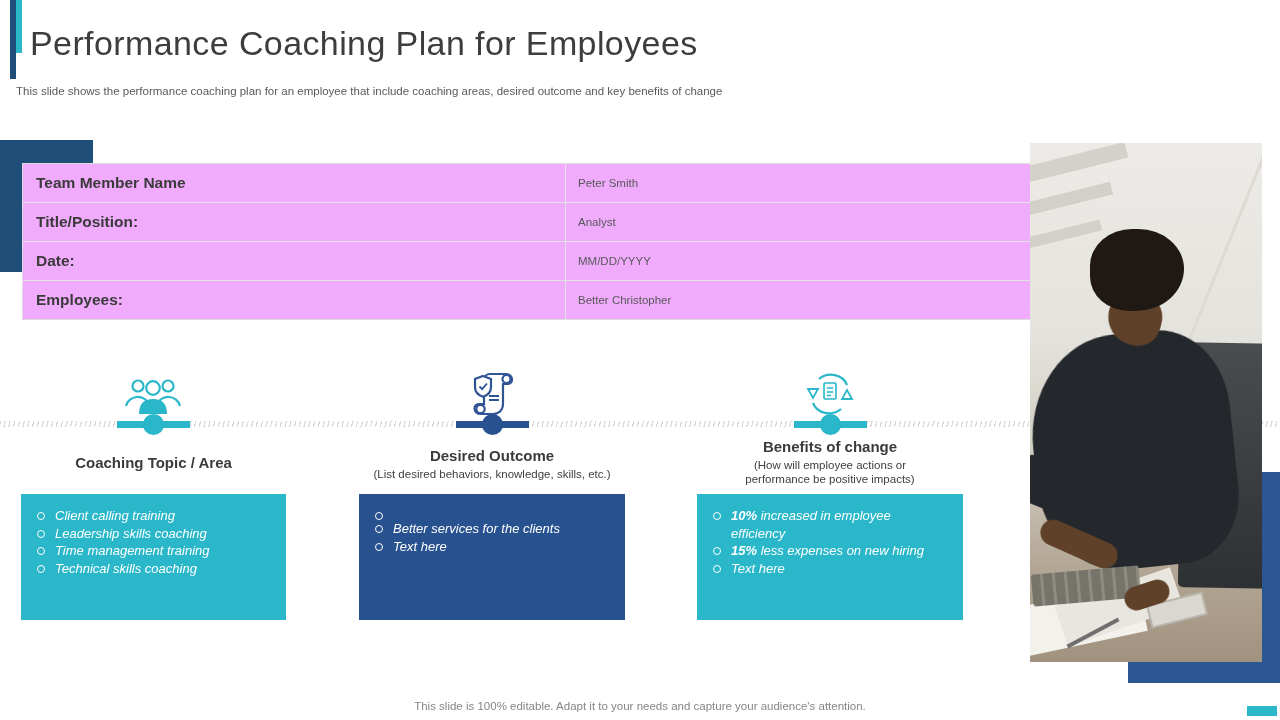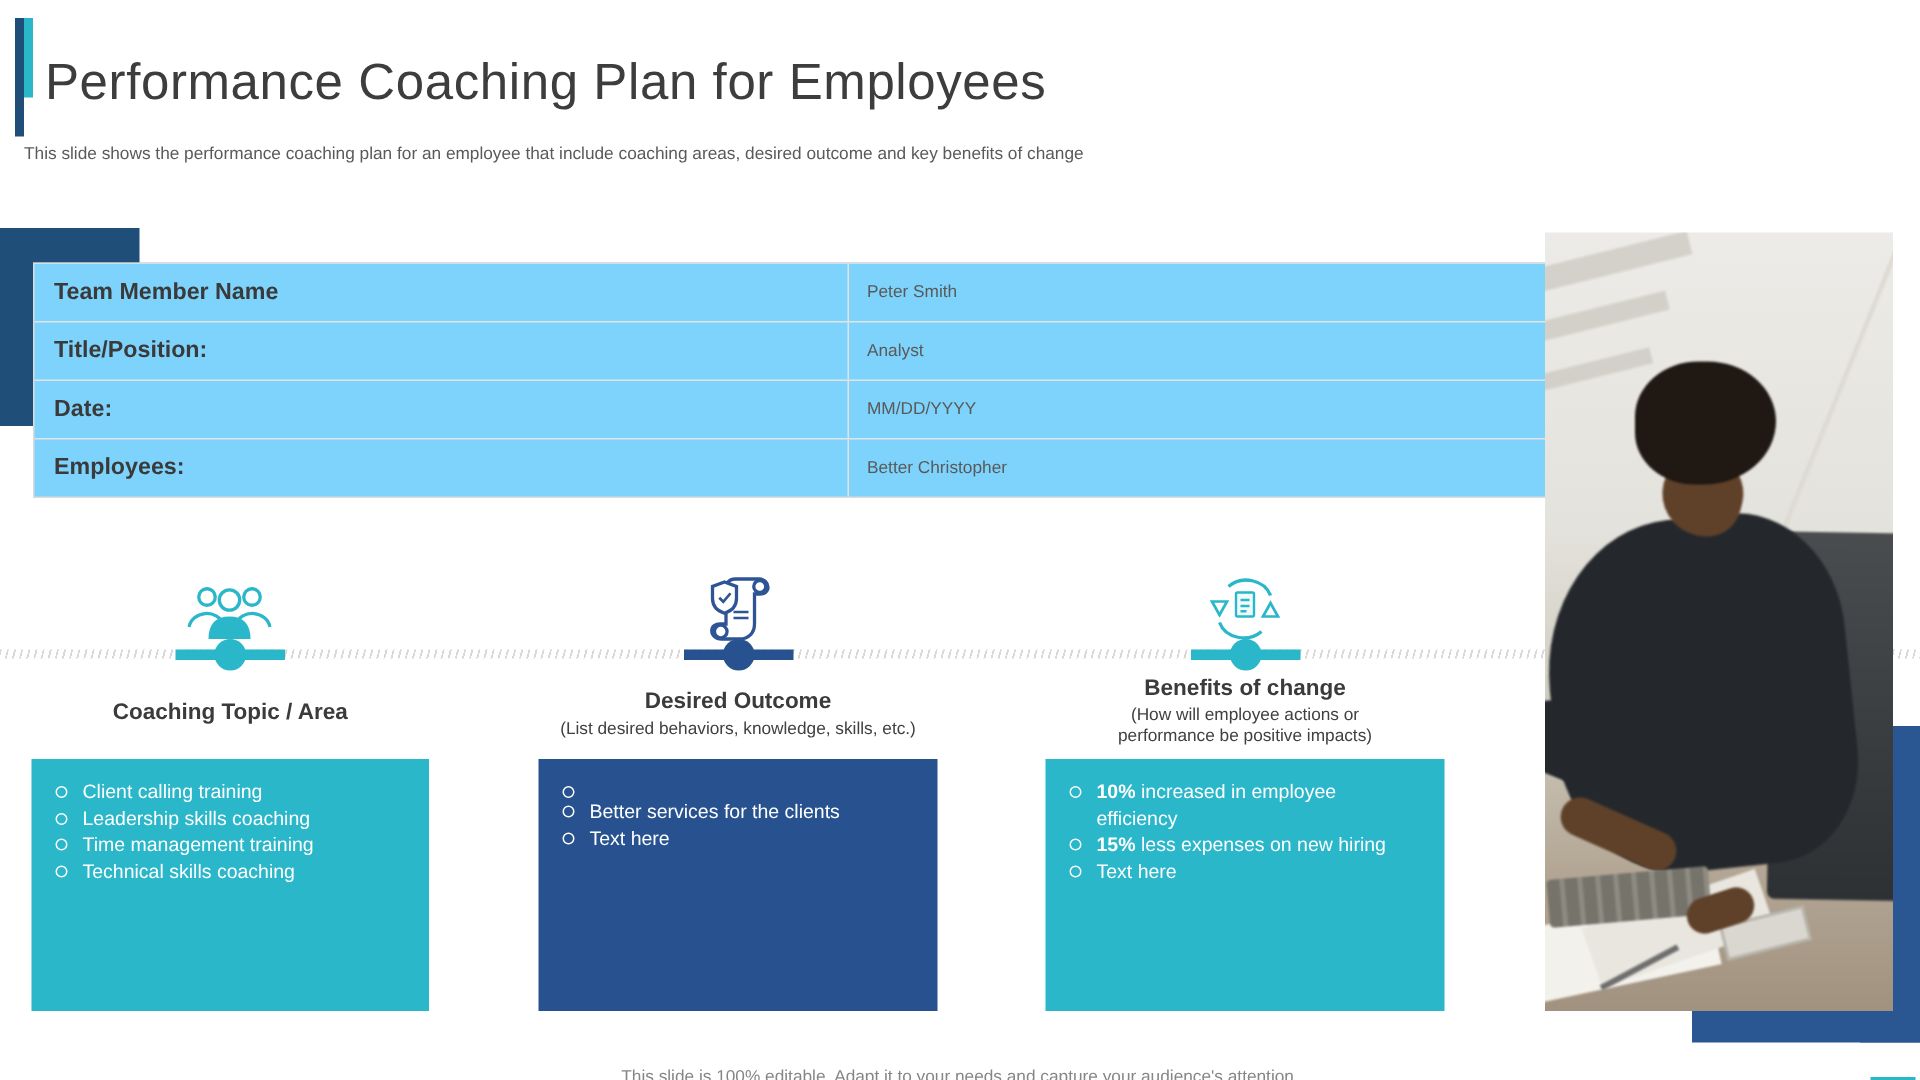--- a/index.html
+++ b/index.html
@@ -1,32 +1,32 @@
 <!DOCTYPE html>
 <html><head>
 <meta charset="utf-8">
 <style>
   html,body{margin:0;padding:0;background:#fff;}
   .slide{position:relative;width:1280px;height:720px;background:#ffffff;overflow:hidden;
          font-family:"Liberation Sans",sans-serif;color:#3b3b3b;}
-  .abs{position:absolute;margin-top:12px;}
+  .abs{position:absolute;}
 
   
   .accent-navy{left:10px;top:0;width:6px;height:79px;background:#1f4e79;}
   .accent-teal{left:16px;top:0;width:6px;height:53px;background:#29b7c9;}
 
   
   .title{left:30px;top:24px;font-size:34px;font-weight:400;letter-spacing:.4px;color:#3d3d3d;}
   .subtitle{left:16px;top:85px;font-size:11.5px;color:#5a5a5a;}
 
   
   .table-accent{left:0;top:140px;width:93px;height:132px;background:#1f4e79;}
 
   
-  .info-table{left:22px;top:163px;width:1008px;background:#7dd3fc;border:1px solid #dcdcdc;z-index:2;}
+  .info-table{left:22px;top:163px;width:1008px;background:#f0abfc;border:1px solid #dcdcdc;z-index:2;}
   .trow{display:flex;height:38px;border-bottom:1px solid #e3e3e3;}
   .trow:last-child{border-bottom:none;}
   .tlabel{width:543px;display:flex;align-items:center;padding-left:13px;box-sizing:border-box;
           font-size:15.5px;font-weight:700;color:#3a3a3a;border-right:1px solid #e3e3e3;}
   .tvalue{flex:1;display:flex;align-items:center;padding-left:12px;font-size:11.5px;color:#595959;}
 
   
   .hatch{left:0;top:421px;width:1280px;height:6px;z-index:1;
          background:repeating-linear-gradient(105deg,#d8d8d8 0 1.2px,transparent 1.2px 4.6px);}
 
@@ -37,21 +37,21 @@
   .navy-bg{background:#27528f;}
 
   .colicon{z-index:3;}
 
   
   .colhead{text-align:center;z-index:2;}
   .colhead .ct{font-size:15px;font-weight:700;color:#3b3b3b;}
   .colhead .cs{font-size:11.5px;color:#404040;margin-top:3px;line-height:14px;white-space:pre-line;}
 
   
-  .cbox{top:494px;height:168px;z-index:2;box-sizing:border-box;}
+  .cbox{top:494px;height:126px;z-index:2;box-sizing:border-box;font-style:italic;}
   .cbox ul{margin:0;padding:13px 8px 0 16px;list-style:none;}
   .cbox li{display:flex;font-size:13px;line-height:17.5px;color:#ffffff;}
   .blt{flex:none;width:6px;height:6px;border:1.4px solid #fff;border-radius:50%;margin:5px 10px 0 0;}
   .lt{white-space:pre-line;}
   .pct{font-weight:700;}
 
   
   .photo{left:1030px;top:143px;width:232px;height:519px;overflow:hidden;z-index:5;
          background:linear-gradient(180deg,#edebe7 0%,#e4e2dc 38%,#cfcabf 62%,#b3a694 82%,#a1927f 100%);}
   .photo>div{position:absolute;filter:blur(.6px);}

